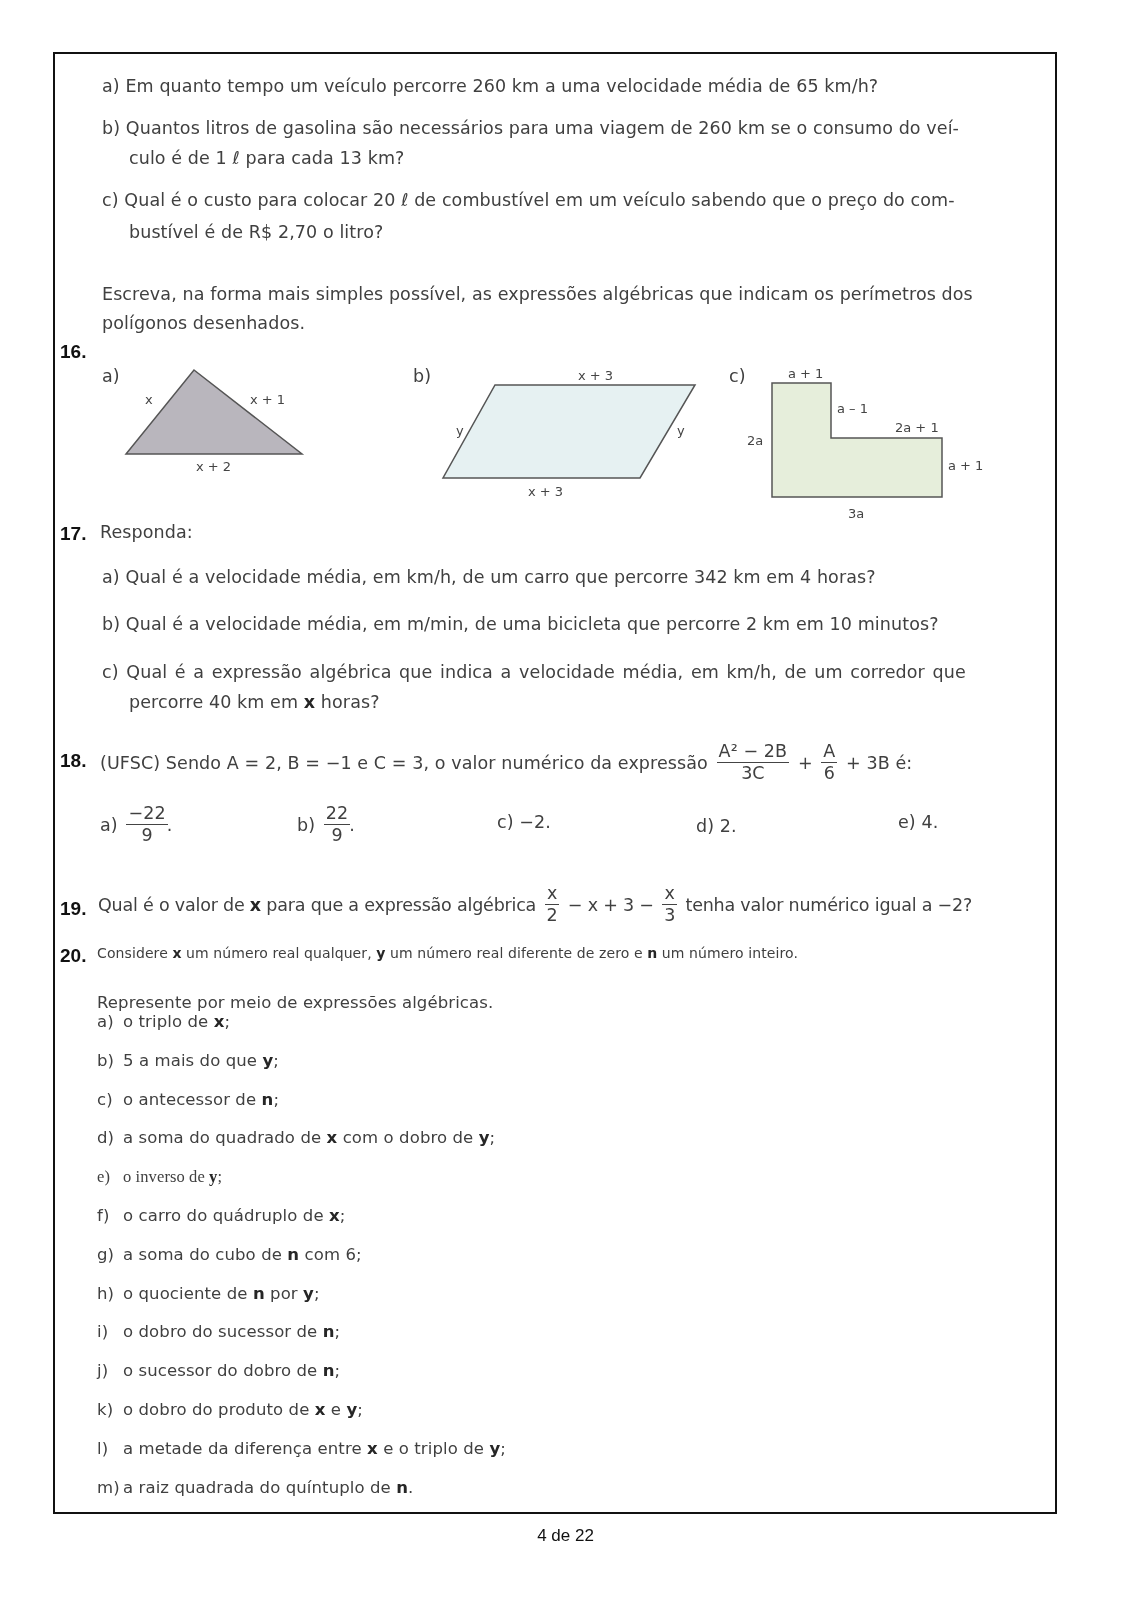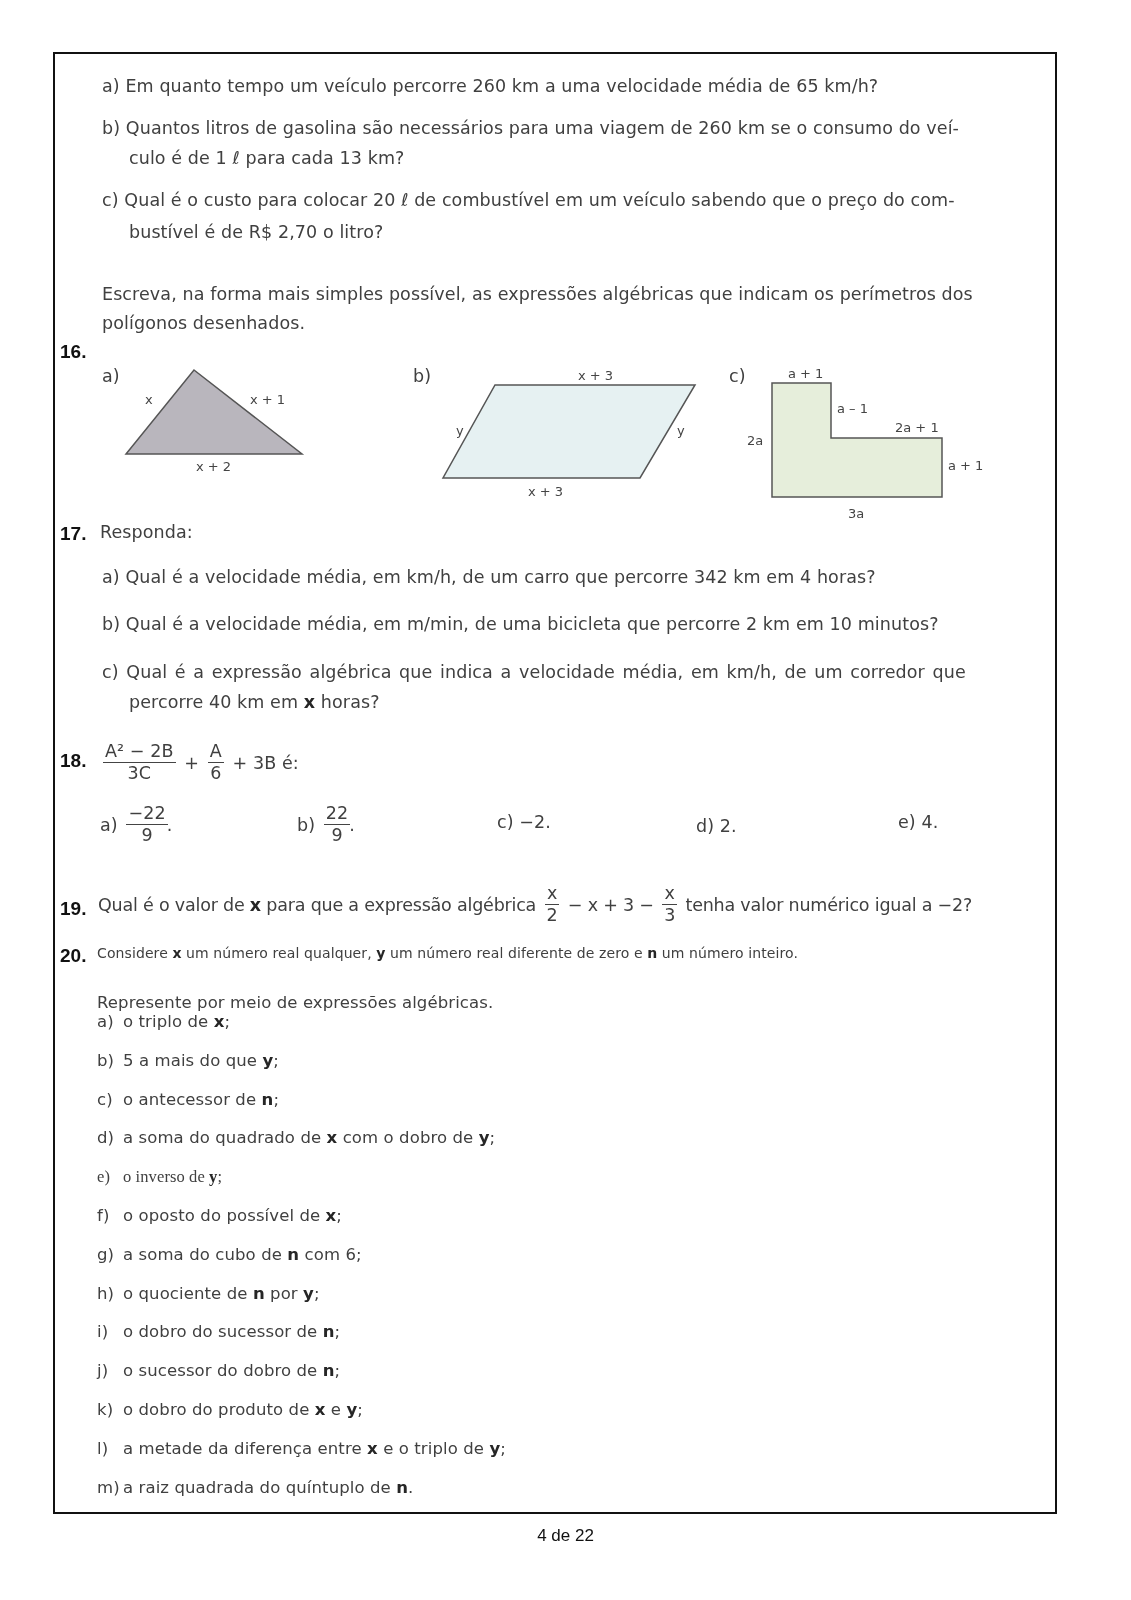--- a/index.html
+++ b/index.html
@@ -81,20 +81,21 @@
 <div class="abs t" style="left:102px; top:662px; word-spacing:2px;">
   <span>c)</span>
   <span>Qual é a expressão algébrica que indica a velocidade média, em km/h, de um corredor que</span>
 </div>
 <div class="abs t" style="left:129px; top:692px;">
   <span>percorre 40 km em </span><b>x</b><span> horas?</span>
 </div>
 
 <div class="abs num" style="left:60px; top:750px;">18.</div>
 <div class="abs t" style="left:100px; top:738px; line-height:50px;">
+  <span>(UFSC) Sendo A = 2, B = −1 e C = 3, o valor numérico da expressão</span>
   <span class="frac"><span class="n">A² − 2B</span><span class="d">3C</span></span>
   <span>+</span>
   <span class="frac"><span class="n">A</span><span class="d">6</span></span>
   <span>+ 3B é:</span>
 </div>
 
 <div class="abs t" style="left:100px; top:800px; line-height:50px;">
   <span>a)</span>
   <span class="frac"><span class="n">−22</span><span class="d">9</span></span><span style="margin-left:-4px;">.</span>
 </div>
@@ -129,21 +130,21 @@
   <span>Considere </span><b>x</b><span> um número real qualquer, </span><b>y</b><span> um número real diferente de zero e </span><b>n</b><span> um número inteiro.</span>
 </div>
 <div class="abs t" style="left:97px; top:973px; font-size:16.5px;margin-top:20px;">Represente por meio de expressões algébricas.</div>
 
 <div id="q20-list">
     <div class="abs t" style="left: 97px; top: 1012px; font-size: 16.5px;"><span style="display: inline-block; min-width: 26px;">a)</span><span>o triplo de </span><b>x</b><span>;</span></div>
     <div class="abs t" style="left: 97px; top: 1050.8px; font-size: 16.5px;"><span style="display: inline-block; min-width: 26px;">b)</span><span>5 a mais do que </span><b>y</b><span>;</span></div>
     <div class="abs t" style="left: 97px; top: 1089.6px; font-size: 16.5px;"><span style="display: inline-block; min-width: 26px;">c)</span><span>o antecessor de </span><b>n</b><span>;</span></div>
     <div class="abs t" style="left: 97px; top: 1128.4px; font-size: 16.5px;"><span style="display: inline-block; min-width: 26px;">d)</span><span>a soma do quadrado de </span><b>x</b><span> com o dobro de </span><b>y</b><span>;</span></div>
     <div class="abs t" style="left: 97px; top: 1167.2px; font-size: 16.5px; font-family: Liberation Serif, serif;"><span style="display: inline-block; min-width: 26px;">e)</span><span>o inverso de </span><b>y</b><span>;</span></div>
-    <div class="abs t" style="left: 97px; top: 1206px; font-size: 16.5px;"><span style="display: inline-block; min-width: 26px;">f)</span><span>o oposto do possível de </span><b>x</b><span>;</span></div>
+    <div class="abs t" style="left: 97px; top: 1206px; font-size: 16.5px;"><span style="display: inline-block; min-width: 26px;">f)</span><span>o carro do quádruplo de </span><b>x</b><span>;</span></div>
     <div class="abs t" style="left: 97px; top: 1244.8px; font-size: 16.5px;"><span style="display: inline-block; min-width: 26px;">g)</span><span>a soma do cubo de </span><b>n</b><span> com 6;</span></div>
     <div class="abs t" style="left: 97px; top: 1283.6px; font-size: 16.5px;"><span style="display: inline-block; min-width: 26px;">h)</span><span>o quociente de </span><b>n</b><span> por </span><b>y</b><span>;</span></div>
     <div class="abs t" style="left: 97px; top: 1322.4px; font-size: 16.5px;"><span style="display: inline-block; min-width: 26px;">i)</span><span>o dobro do sucessor de </span><b>n</b><span>;</span></div>
     <div class="abs t" style="left: 97px; top: 1361.2px; font-size: 16.5px;"><span style="display: inline-block; min-width: 26px;">j)</span><span>o sucessor do dobro de </span><b>n</b><span>;</span></div>
     <div class="abs t" style="left: 97px; top: 1400px; font-size: 16.5px;"><span style="display: inline-block; min-width: 26px;">k)</span><span>o dobro do produto de </span><b>x</b><span> e </span><b>y</b><span>;</span></div>
     <div class="abs t" style="left: 97px; top: 1438.8px; font-size: 16.5px;"><span style="display: inline-block; min-width: 26px;">l)</span><span>a metade da diferença entre </span><b>x</b><span> e o triplo de </span><b>y</b><span>;</span></div>
     <div class="abs t" style="left: 97px; top: 1477.6px; font-size: 16.5px;"><span style="display: inline-block; min-width: 26px;">m)</span><span>a raiz quadrada do quíntuplo de </span><b>n</b><span>.</span></div>
   </div>
 
 <div class="footer">4 de 22</div>

